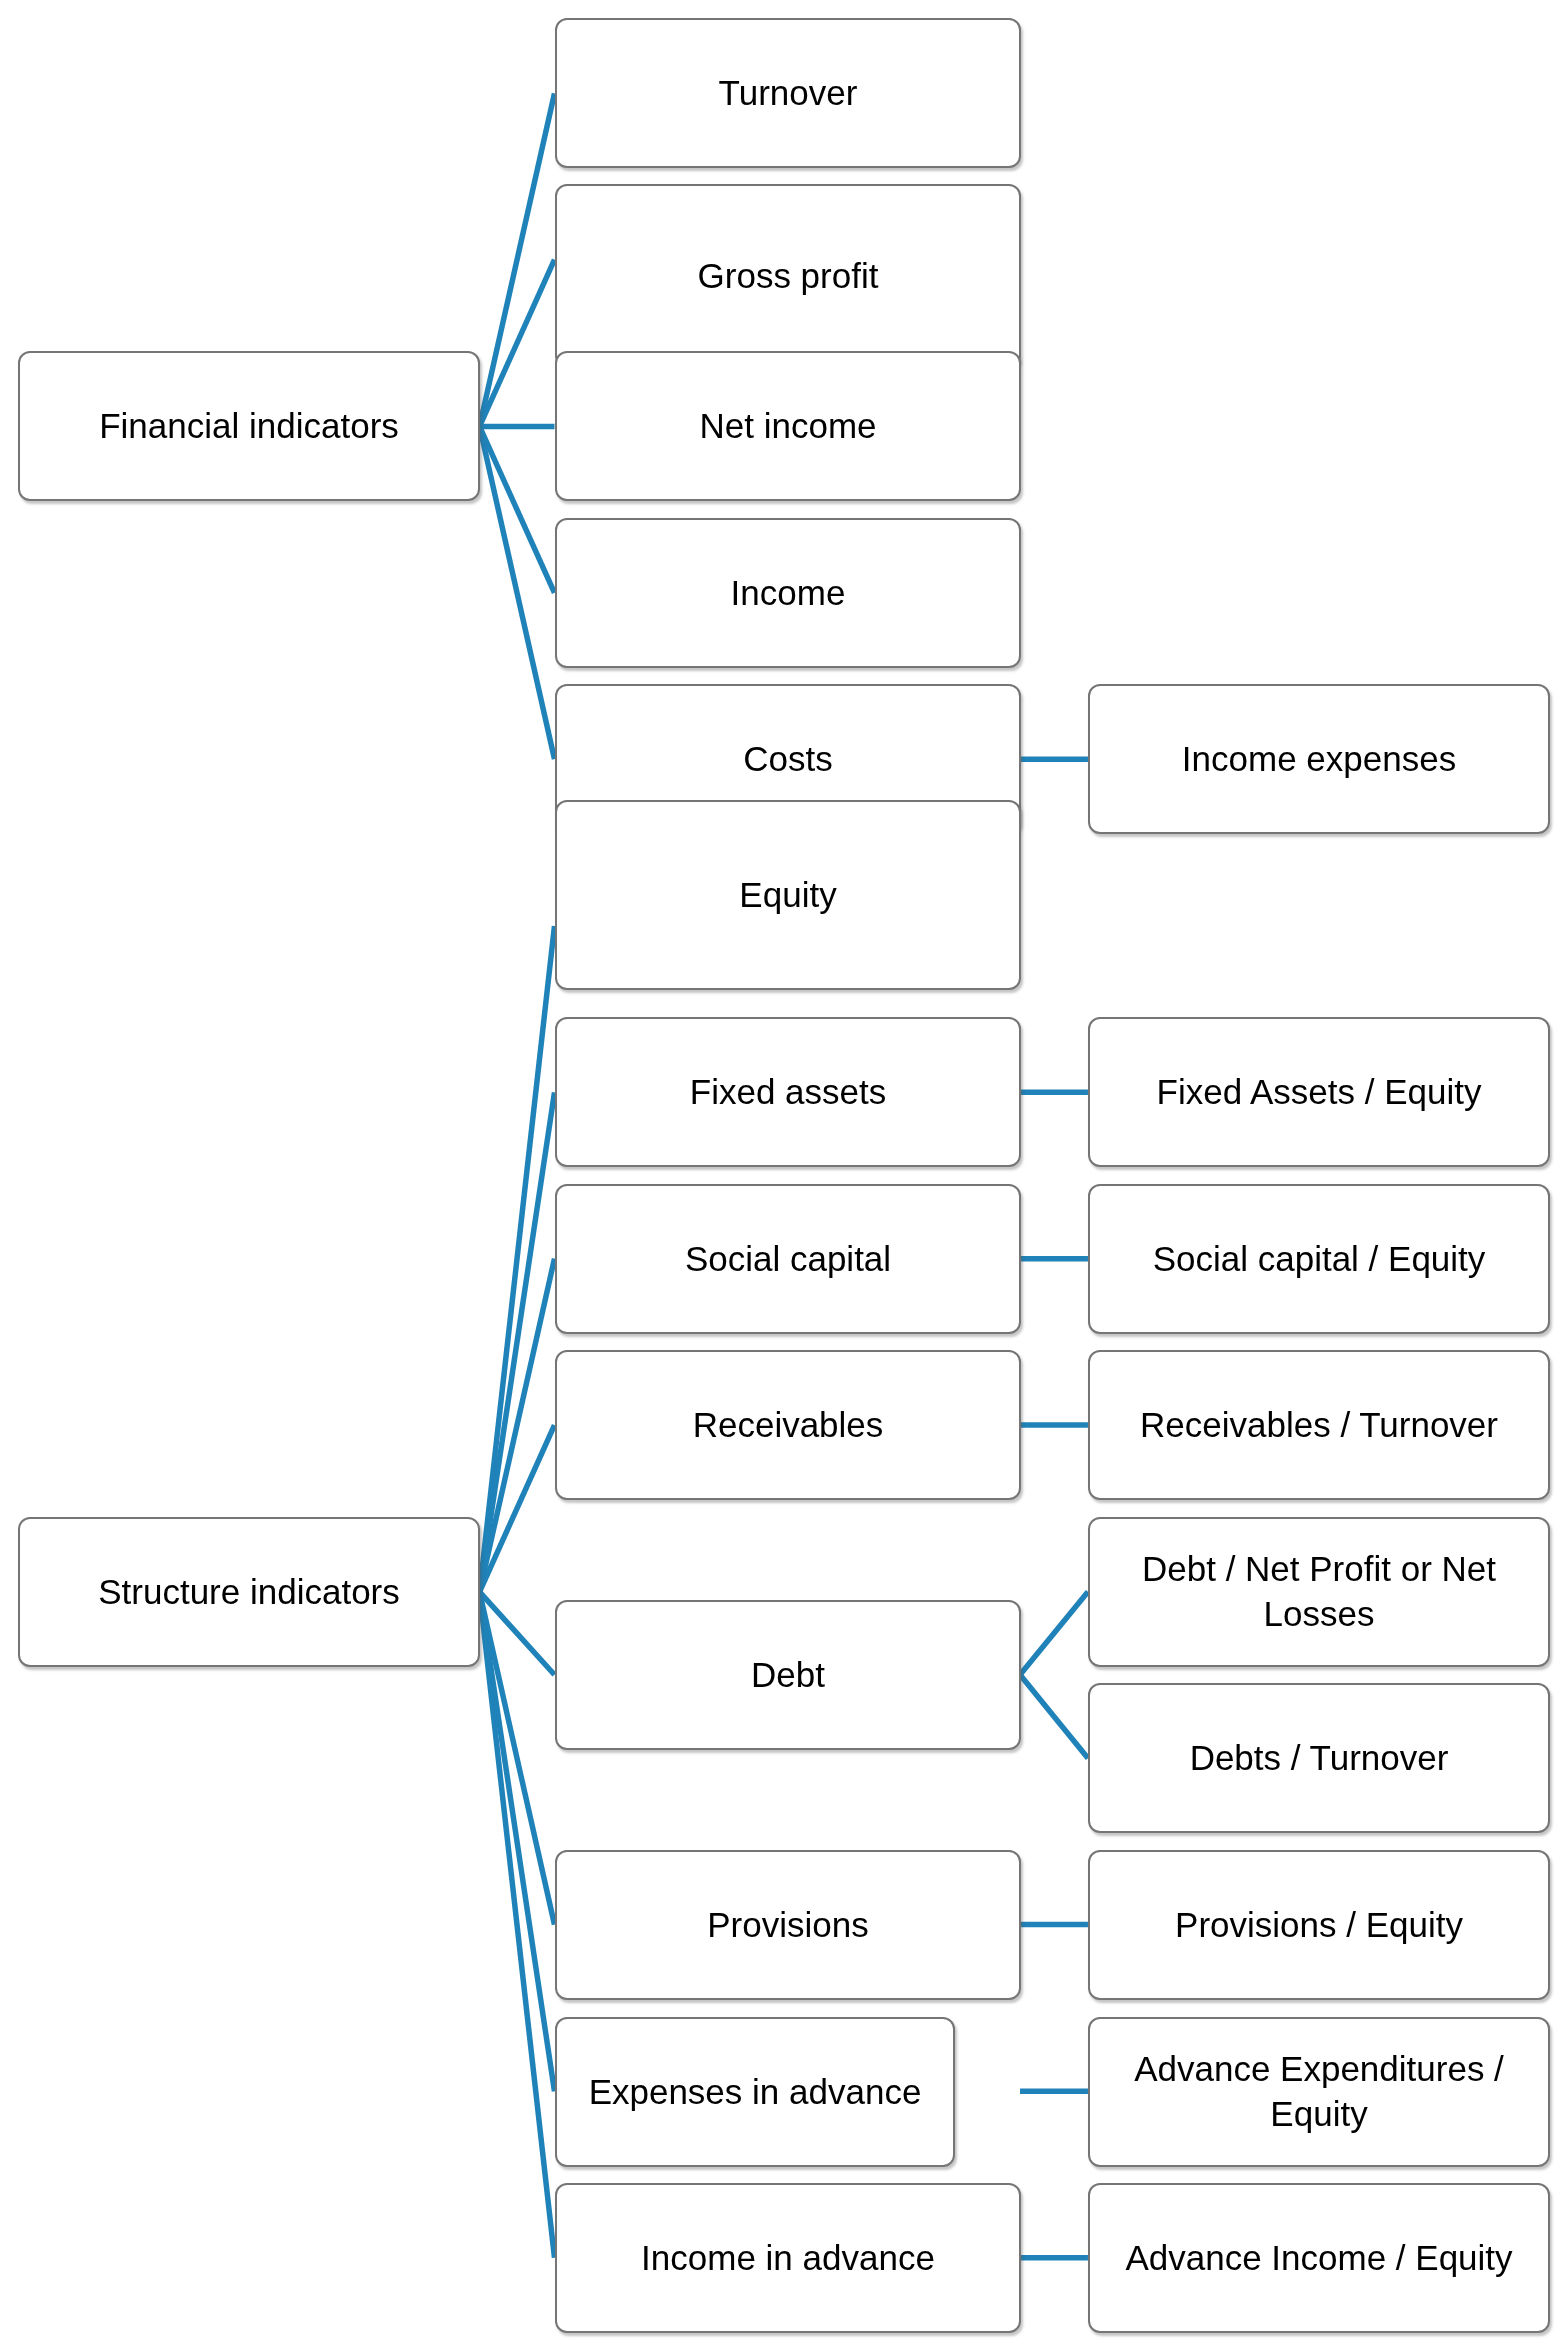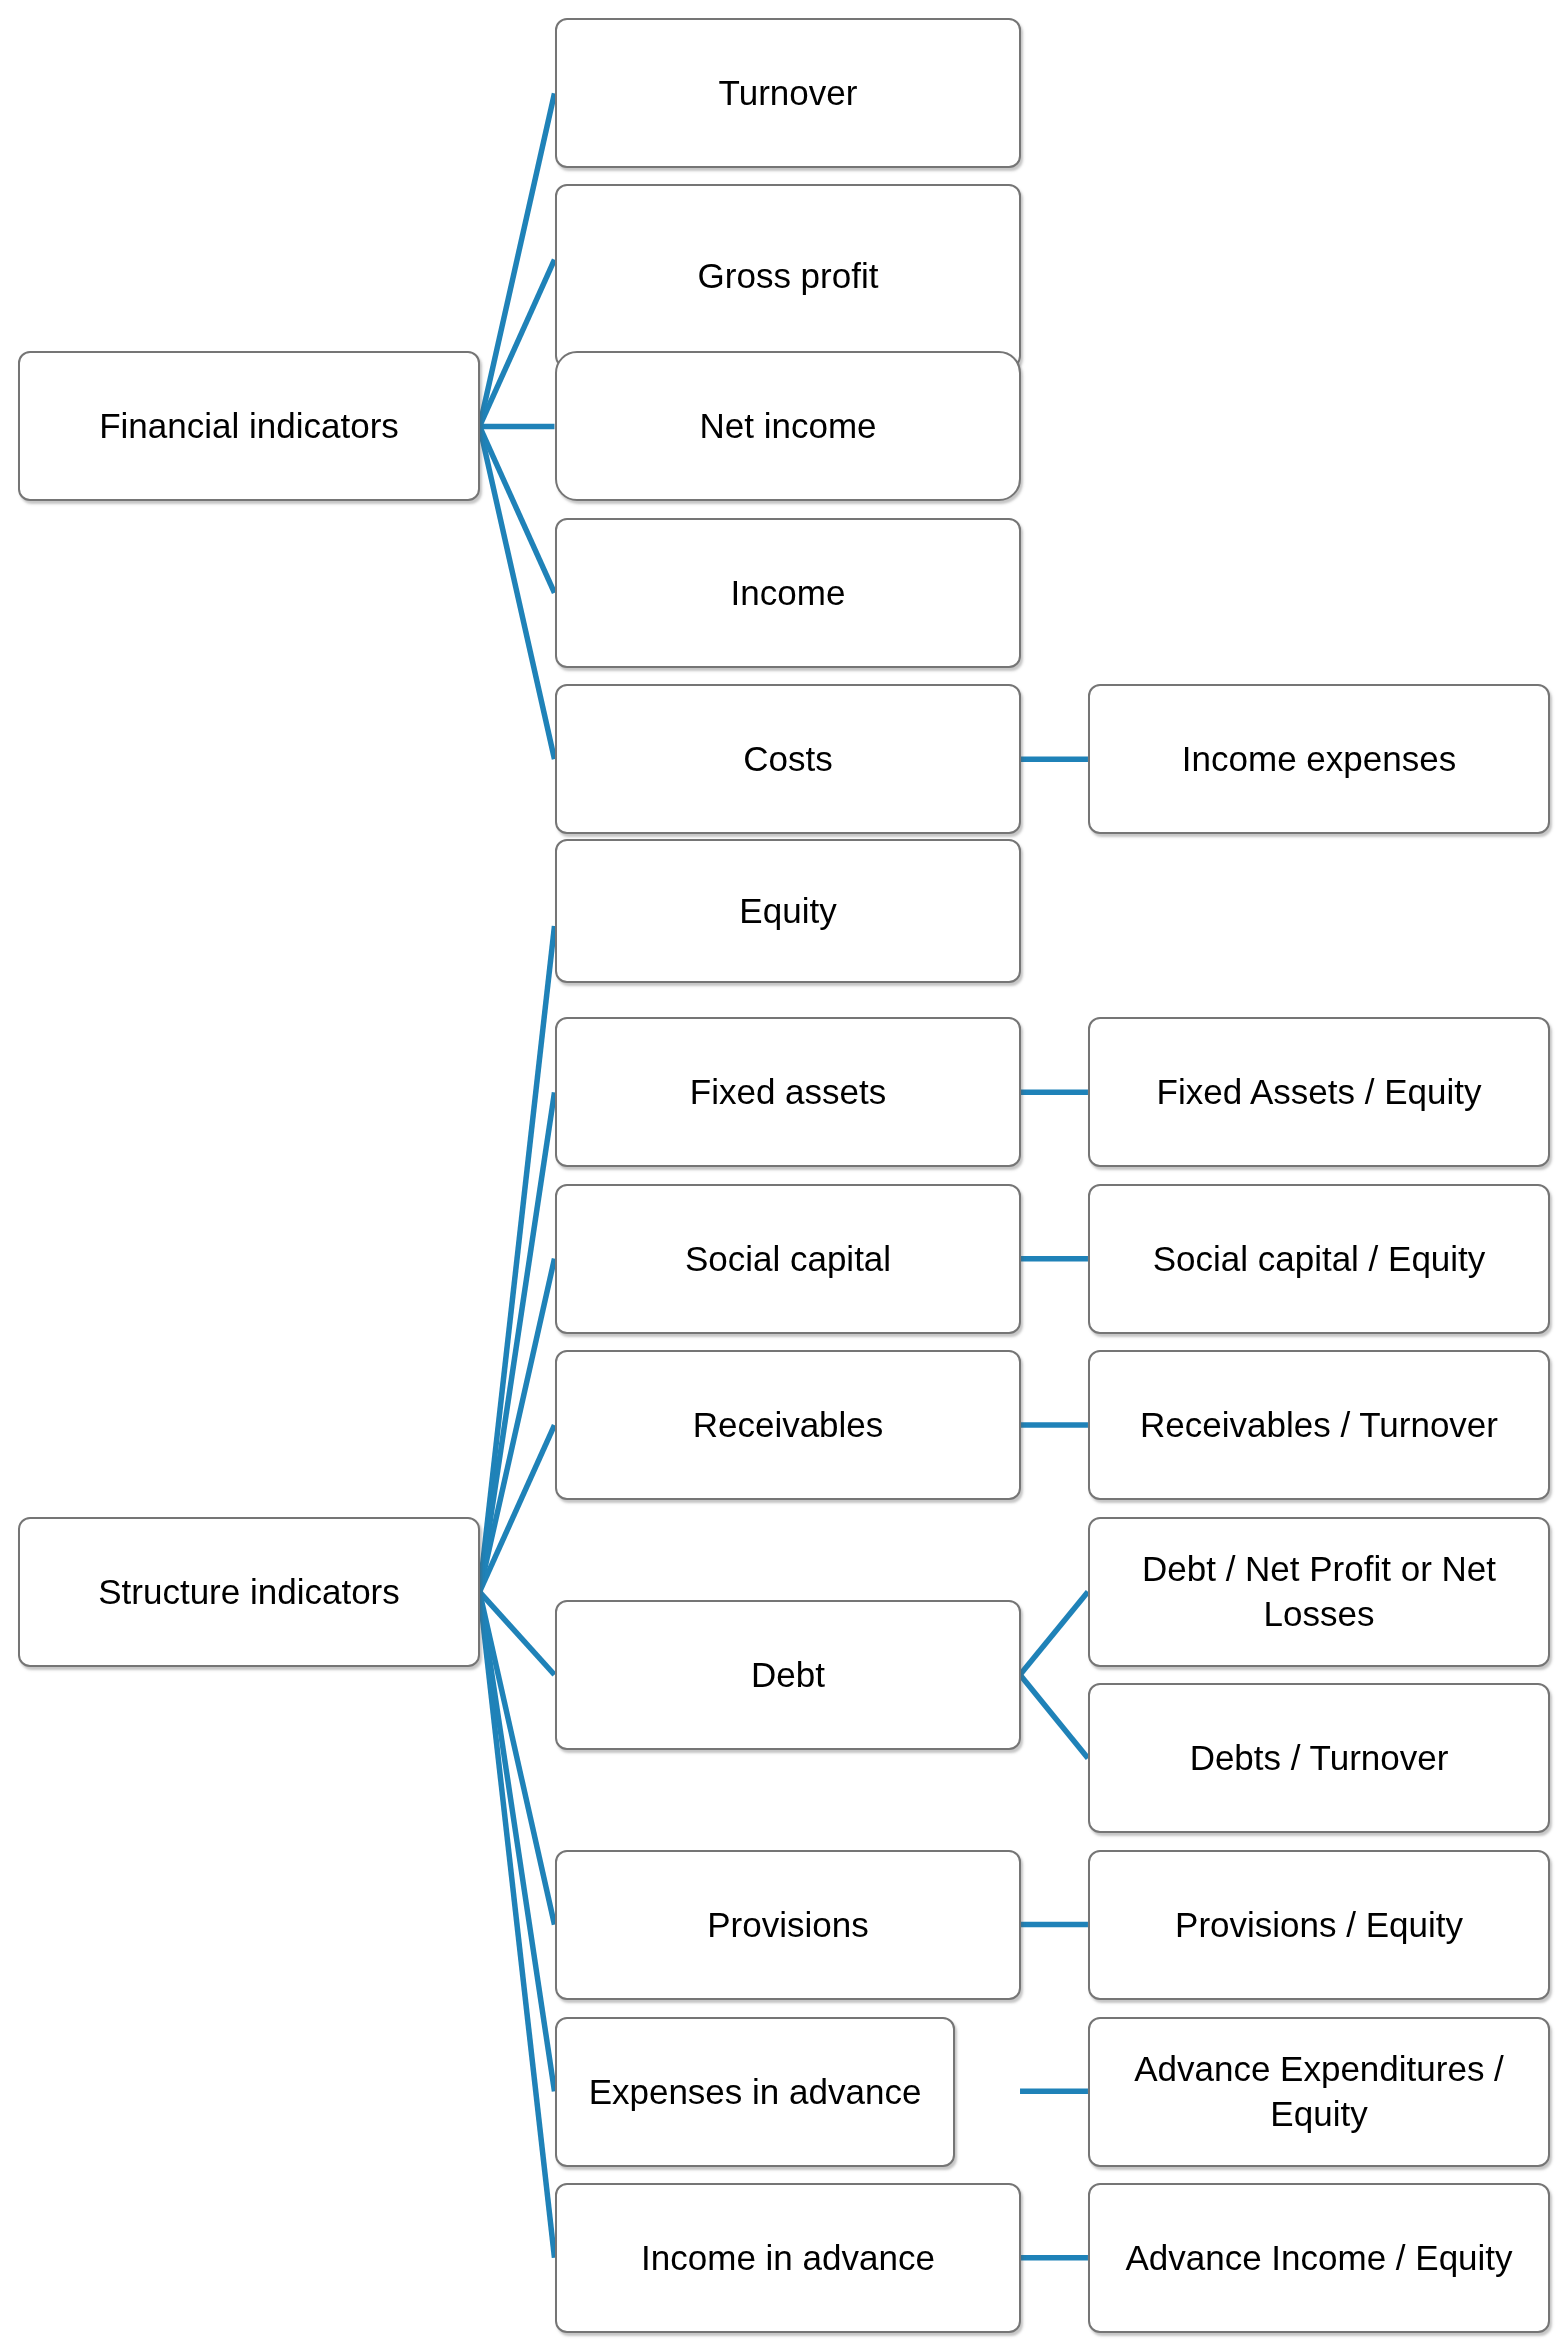--- a/index.html
+++ b/index.html
@@ -64,33 +64,33 @@
 
 <div class="node" style="left: 18px; top: 351px; width: 462px; height: 150px; background: rgb(255, 255, 255); border-color: rgb(117, 117, 117);">
       <span style="color: rgb(0, 0, 0);">Financial indicators</span>
     </div>
     <div class="node" style="left: 555px; top: 18px; width: 466px; height: 150px; background: rgb(255, 255, 255); border-color: rgb(117, 117, 117);">
       <span style="color: rgb(0, 0, 0);">Turnover</span>
     </div>
     <div class="node" style="left: 555px; top: 184px; width: 466px; height: 184px; background: rgb(255, 255, 255); border-color: rgb(117, 117, 117);">
       <span style="color: rgb(0, 0, 0);">Gross profit</span>
     </div>
-    <div class="node" style="left: 555px; top: 351px; width: 466px; height: 150px; background: rgb(255, 255, 255); border-color: rgb(117, 117, 117); border-radius: 22px;">
+    <div class="node" style="left: 555px; top: 351px; width: 466px; height: 150px; background: rgb(255, 255, 255); border-color: rgb(117, 117, 117);">
       <span style="color: rgb(0, 0, 0);">Net income</span>
     </div>
     <div class="node" style="left: 555px; top: 518px; width: 466px; height: 150px; background: rgb(255, 255, 255); border-color: rgb(117, 117, 117);">
       <span style="color: rgb(0, 0, 0);">Income</span>
     </div>
     <div class="node" style="left: 555px; top: 684px; width: 466px; height: 150px; background: rgb(255, 255, 255); border-color: rgb(117, 117, 117);">
       <span style="color: rgb(0, 0, 0);">Costs</span>
     </div>
     <div class="node" style="left: 1088px; top: 684px; width: 462px; height: 150px; background: rgb(255, 255, 255); border-color: rgb(117, 117, 117);">
       <span style="color: rgb(0, 0, 0);">Income expenses</span>
     </div>
-    <div class="node" style="left: 555px; top: 839px; width: 466px; height: 144px; background: rgb(255, 255, 255); border-color: rgb(117, 117, 117);">
+    <div class="node" style="left: 555px; top: 800px; width: 466px; height: 190px; background: rgb(255, 255, 255); border-color: rgb(117, 117, 117);">
       <span style="color: rgb(0, 0, 0);">Equity</span>
     </div>
     <div class="node" style="left: 555px; top: 1017px; width: 466px; height: 150px; background: rgb(255, 255, 255); border-color: rgb(117, 117, 117);">
       <span style="color: rgb(0, 0, 0);">Fixed assets</span>
     </div>
     <div class="node" style="left: 1088px; top: 1017px; width: 462px; height: 150px; background: rgb(255, 255, 255); border-color: rgb(117, 117, 117);">
       <span style="color: rgb(0, 0, 0);">Fixed Assets / Equity</span>
     </div>
     <div class="node" style="left: 555px; top: 1184px; width: 466px; height: 150px; background: rgb(255, 255, 255); border-color: rgb(117, 117, 117);">
       <span style="color: rgb(0, 0, 0);">Social capital</span>

